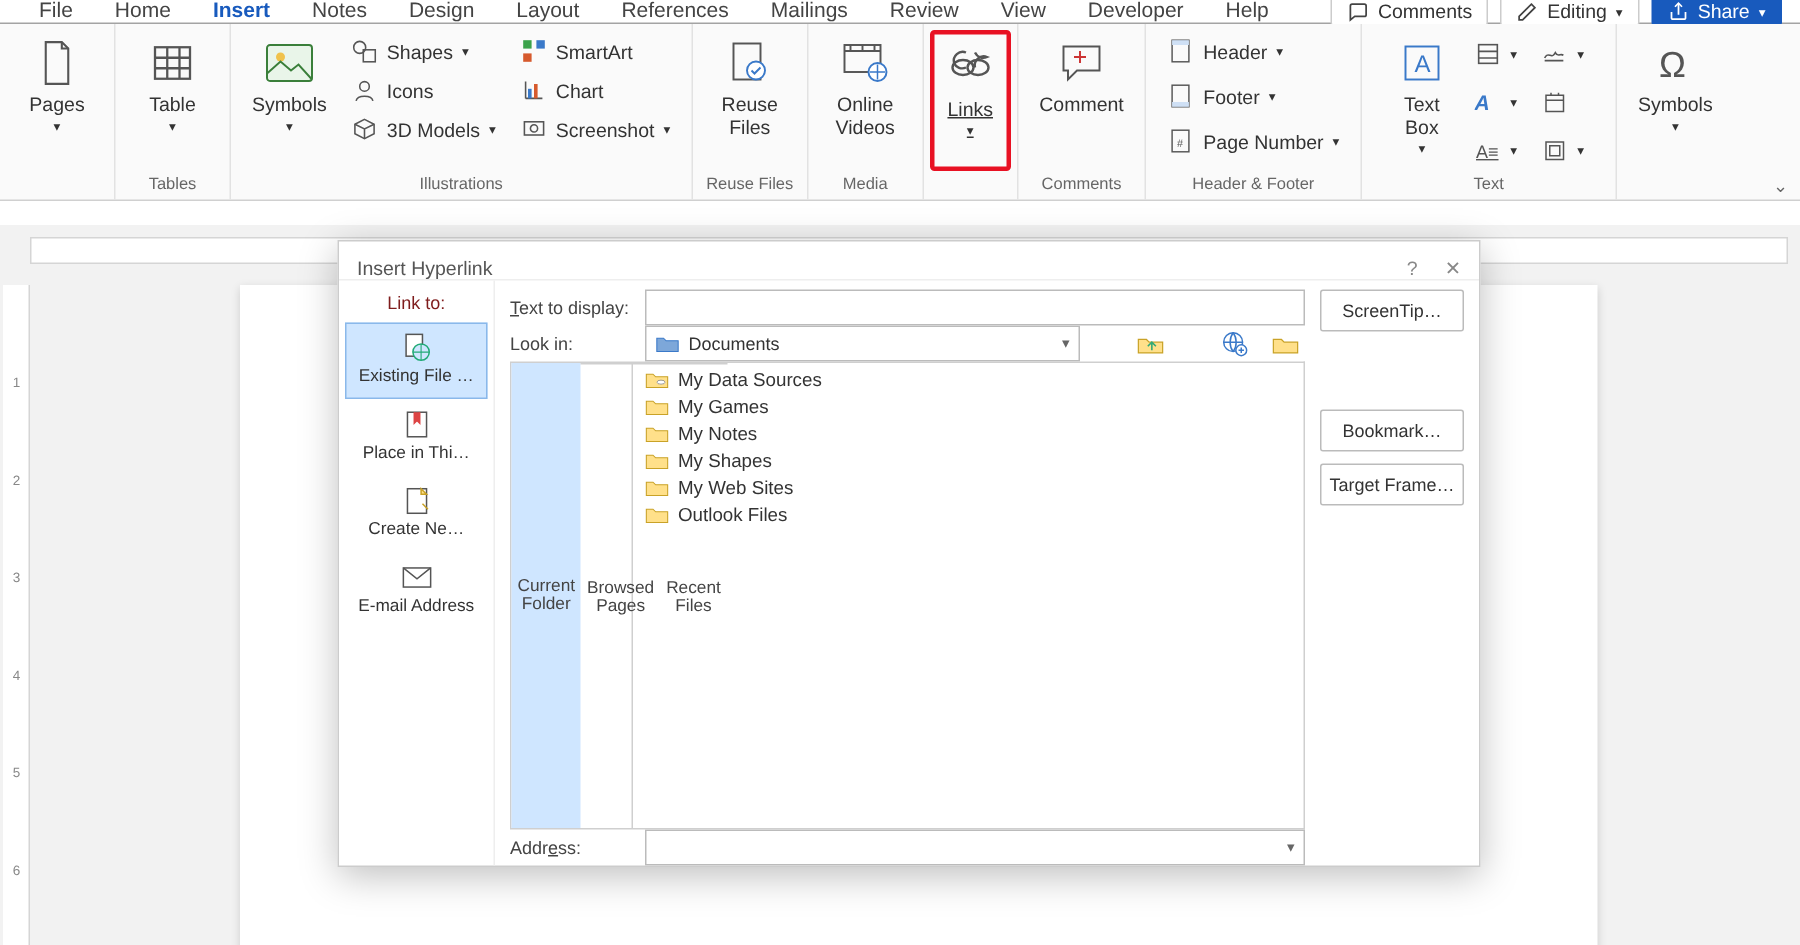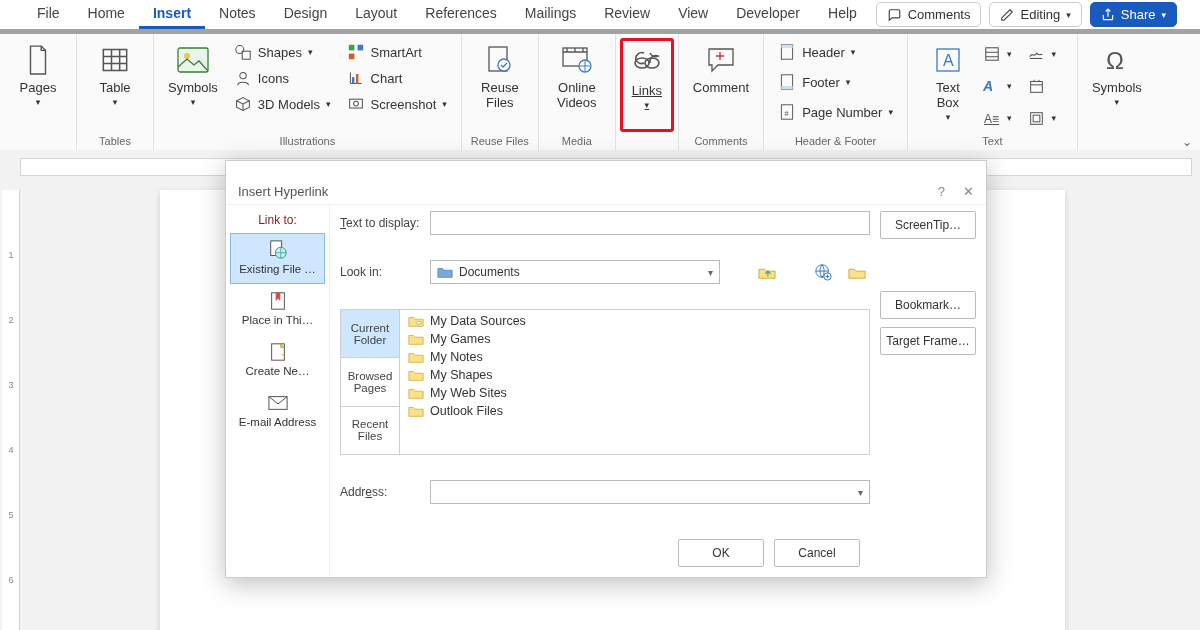--- a/index.html
+++ b/index.html
@@ -1,19 +1,19 @@
 <!DOCTYPE html>
 <html><head>
 <meta charset="utf-8">
 <style>
   * { box-sizing: border-box; margin: 0; padding: 0; font-family: "Segoe UI", Arial, sans-serif; }
   body { background: #fff; width: 1200px; height: 630px; overflow: hidden; position: relative; }
 
   
-  .ribbon-tabs { height: 34px; display: flex; align-items: center; padding: 0 23px; border-bottom: 5px solid #a3a3a3; background: #fff; }
+  .ribbon-tabs { height: 16px; display: flex; align-items: center; padding: 0 12px; border-bottom: 1px solid #a3a3a3; background: #fff; }
   .ribbon-tab { padding: 5px 14px; font-size: 14px; color: #444; cursor: pointer; border-bottom: 3px solid transparent; }
   .ribbon-tab.active { color: #185abd; border-bottom-color: #185abd; font-weight: 600; }
   .ribbon-right { margin-left: auto; display: flex; gap: 8px; align-items: center; }
   .pill { border: 1px solid #ccc; border-radius: 5px; padding: 4px 10px; font-size: 13px; color: #333; display: flex; align-items: center; gap: 6px; cursor: pointer; background: #fff; }
   .pill.share { background: #185abd; color: #fff; border-color: #185abd; }
   .chev { font-size: 9px; color: inherit; }
 
   
   .ribbon { height: 118px; background: #fafafa; border-bottom: 1px solid #d0d0d0; display: flex; position: relative; }
   .group { border-right: 1px solid #e2e2e2; padding: 4px 8px 0 8px; display: flex; flex-direction: column; align-items: center; }
@@ -29,41 +29,41 @@
 
   
   .doc-wrap { position: absolute; left: 0; top: 150px; right: 0; bottom: 0; background: #f2f2f2; }
   .vruler { position: absolute; left: 2px; top: 40px; width: 18px; bottom: 0; background: #fff; border-right: 1px solid #d5d5d5; }
   .vruler .tick { position: absolute; left: 0; width: 18px; text-align: center; font-size: 9px; color: #888; }
   .hruler { position: absolute; left: 20px; top: 8px; right: 8px; height: 18px; background: #fff; border: 1px solid #d5d5d5; }
   .page { position: absolute; left: 160px; top: 40px; width: 905px; height: 560px; background: #fff; box-shadow: 0 2px 6px rgba(0,0,0,.15); }
 
   
   .dialog { position: absolute; left: 225px; top: 160px; width: 762px; height: 418px; background: #fff; border: 1px solid #ccc; box-shadow: 0 6px 24px rgba(0,0,0,.25); display: flex; flex-direction: column; }
-  .dlg-title { height: 26px; display: flex; align-items: center; padding: 0 12px; font-size: 13px; color: #555; border-bottom: 1px solid #eee; margin-top: 18px; }
+  .dlg-title { height: 26px; display: flex; align-items: flex-end; padding: 0 12px; font-size: 13px; color: #555; border-bottom: 1px solid #eee; }
   .dlg-title .sp { margin-left: auto; display: flex; gap: 18px; color: #888; }
   .dlg-title .sp span { cursor: pointer; }
   .dlg-body { flex: 1; display: flex; }
   .linkto-col { width: 104px; border-right: 1px solid #eee; padding-top: 4px; }
   .linkto-label { text-align: center; font-size: 12px; color: #7f1d1d; padding: 4px 0 6px 0; }
   .linkto-item { display: flex; flex-direction: column; align-items: center; gap: 3px; font-size: 11.5px; color: #333; padding: 6px 4px 8px 4px; margin: 0 4px; cursor: pointer; border: 1px solid transparent; text-align: center; }
   .linkto-item.selected { background: #cfe6ff; border-color: #8ab8ea; }
   .linkto-icon { width: 20px; height: 20px; display: flex; align-items: center; justify-content: center; }
 
-  .main-col { flex: 1; padding: 6px 10px 0 10px; display: flex; flex-direction: column; gap: 25px; }
+  .main-col { flex: 1; padding: 6px 10px 0 10px; display: flex; flex-direction: column; gap: 0; }
   .row { display: flex; align-items: center; gap: 8px; }
   .lbl { font-size: 12px; color: #444; min-width: 82px; }
   .lbl u { text-decoration: underline; }
   .txt { flex: 1; height: 24px; border: 1px solid #bbb; font-size: 12px; padding: 2px 6px; background: #fff; }
   .selectwrap { flex: 1; max-width: 316px; height: 24px; border: 1px solid #bbb; display: flex; align-items: center; padding: 0 6px; font-size: 12px; color: #333; background: #fff; position: relative; }
   .selectwrap .chv { margin-left: auto; font-size: 10px; color: #666; }
   .iconbtn { width: 26px; height: 24px; display: flex; align-items: center; justify-content: center; border: 1px solid transparent; cursor: pointer; }
 
   .browse-area { display: flex; flex: 1; gap: 0; min-height: 0; }
-  .browse-tabs { width: 60px; border: 1px solid #cfcfcf; display: flex; flex-direction: column; }
+  .browse-tabs { width: 82px; border: 1px solid #cfcfcf; display: flex; flex-direction: row; }
   .browse-tab { flex: 1; display: flex; align-items: center; justify-content: center; text-align: center; font-size: 11.5px; color: #444; cursor: pointer; padding: 4px; }
   .browse-tab.selected { background: #cfe6ff; }
   .browse-tab + .browse-tab { border-top: 1px solid #cfcfcf; }
   .file-list { flex: 1; border: 1px solid #cfcfcf; border-left: none; overflow-y: scroll; padding: 2px 4px; }
   .file-item { display: flex; align-items: center; gap: 6px; padding: 2px 4px; font-size: 12.5px; color: #333; cursor: pointer; }
   .folder-icon { width:16px; height:14px; }
 
   .right-col { width: 106px; padding: 6px 10px 0 0; display: flex; flex-direction: column; gap: 8px; }
   .btn { height: 28px; border: 1px solid #bbb; background: #fff; font-size: 12px; color: #333; cursor: pointer; display: flex; align-items: center; justify-content: center; border-radius: 2px; padding: 0 8px; white-space: nowrap; }
 
@@ -583,24 +583,20 @@
       </div>
 
       <div class="row">
         <span class="lbl">Addr<u>e</u>ss:</span>
         <div class="selectwrap" style="max-width:none;flex:1">
           <span></span>
             <span class="chv">▾</span>
         </div>
       </div>
 
-      <div class="dlg-footer">
-        <div class="btn">OK</div>
-        <div class="btn">Cancel</div>
-      </div>
     </div>
 
     <div class="right-col">
       <div class="btn">ScreenTip…</div>
       <div style="height:36px"></div>
       <div class="btn">Bookmark…</div>
       <div class="btn">Target Frame…</div>
     </div>
   </div>
 </div>

